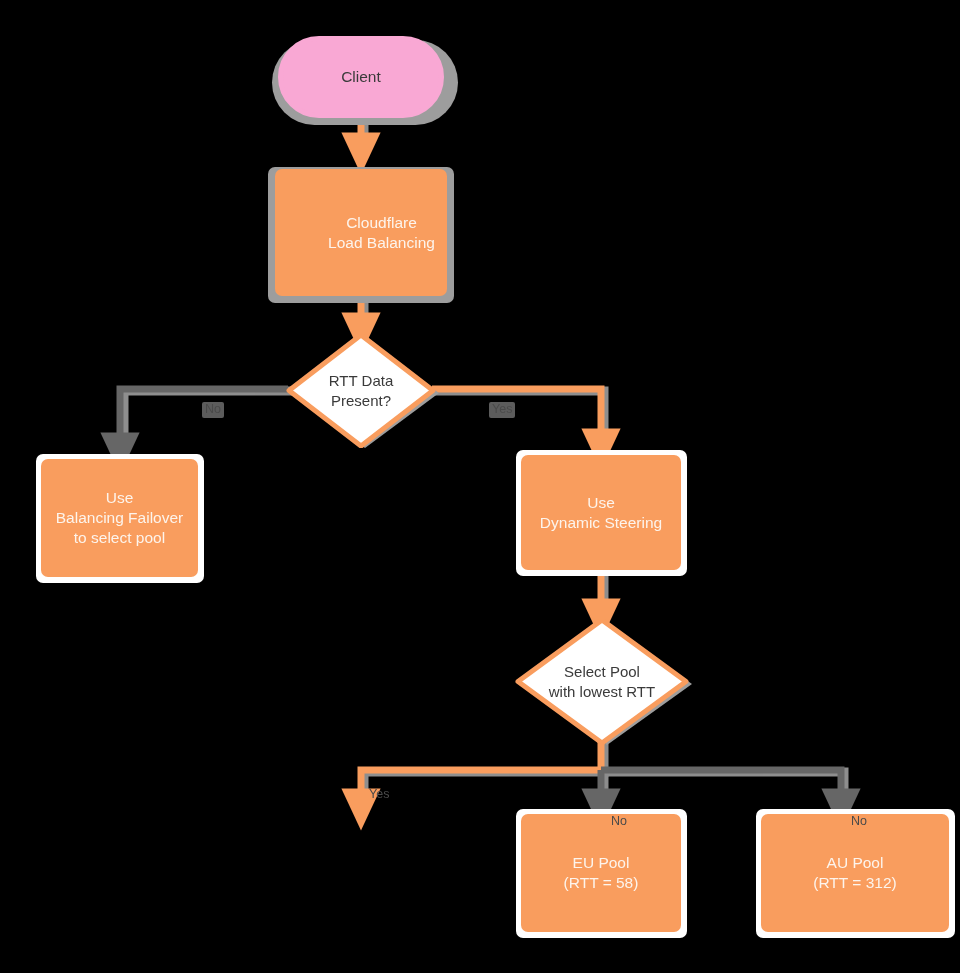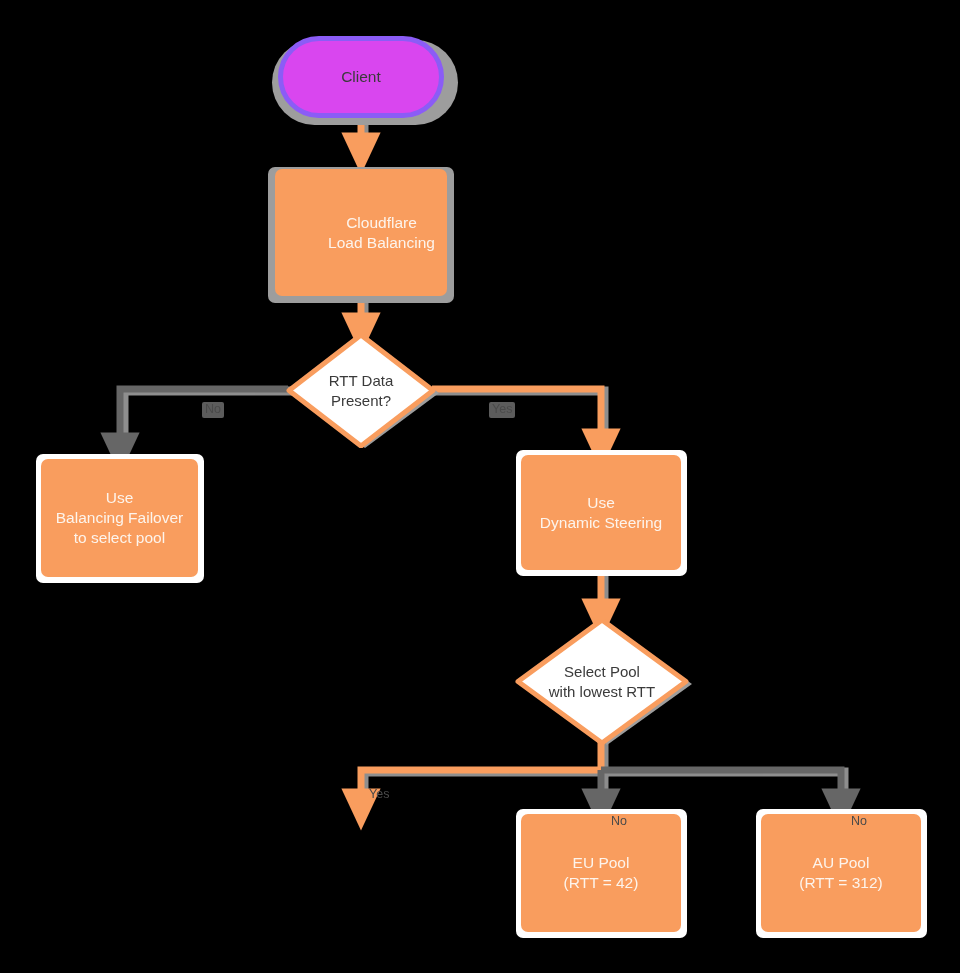--- a/index.html
+++ b/index.html
@@ -52,22 +52,22 @@
     align-items: center;
   }
   
   .halo-grey {
     box-shadow: 7px 7px 0 0 #9d9d9d, -7px -2px 0 0 #9d9d9d,
                 7px -2px 0 0 #9d9d9d, -7px 7px 0 0 #9d9d9d;
   }
 
   
   .stadium {
-    background: #d946ef;
-    border: 5px solid #8b5cf6;
+    background: #f9a8d4;
+    border: 5px solid #f9a8d4;
     border-radius: 999px;
     color: #3a3a3a;
     font-size: 15.5px;
   }
   .stadium-shadow {
     position: absolute;
     border-radius: 999px;
     background: #9d9d9d;
     z-index: 4;
   }
@@ -212,26 +212,26 @@
         <div>with lowest RTT</div>
       </div>
     </div>
   </div>
 
 
   <div class="node proc halo-white" style="left:521px; top:814px; width:160px; height:118px;">
     <div>
       <div>EU Pool</div>
       <div>
-        <span>(</span><span>RTT = 42</span><span>)</span>
-      </div>
-    </div>
-  </div>
-
-  <div class="node proc halo-white" style="left:761px; top:814px; width:160px; height:118px;">
+        <span>(</span><span>RTT = 58</span><span>)</span>
+      </div>
+    </div>
+  </div>
+
+  <div class="node proc halo-white" style="left:761px; top:814px; width:188px; height:118px;">
     <div>
       <div>AU Pool</div>
       <div>
         <span>(</span><span>RTT = 312</span><span>)</span>
       </div>
     </div>
   </div>
 
 </div>
 

